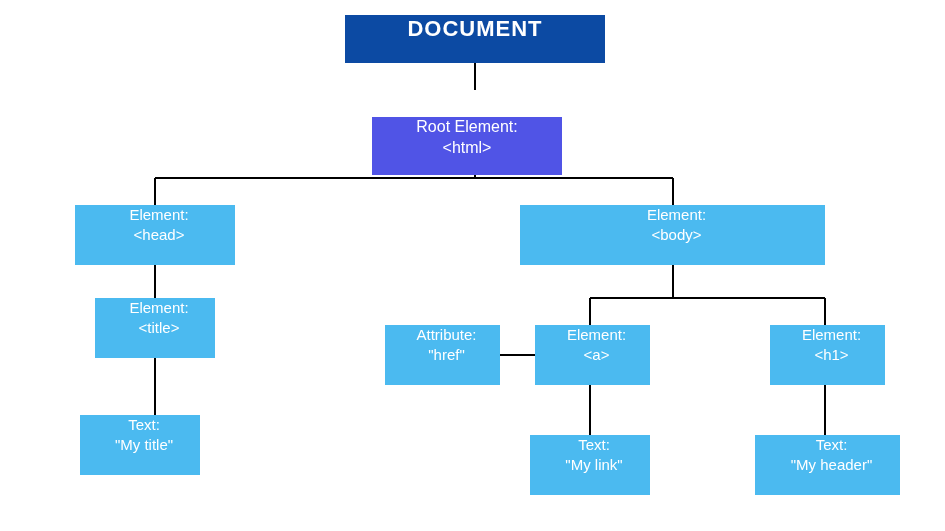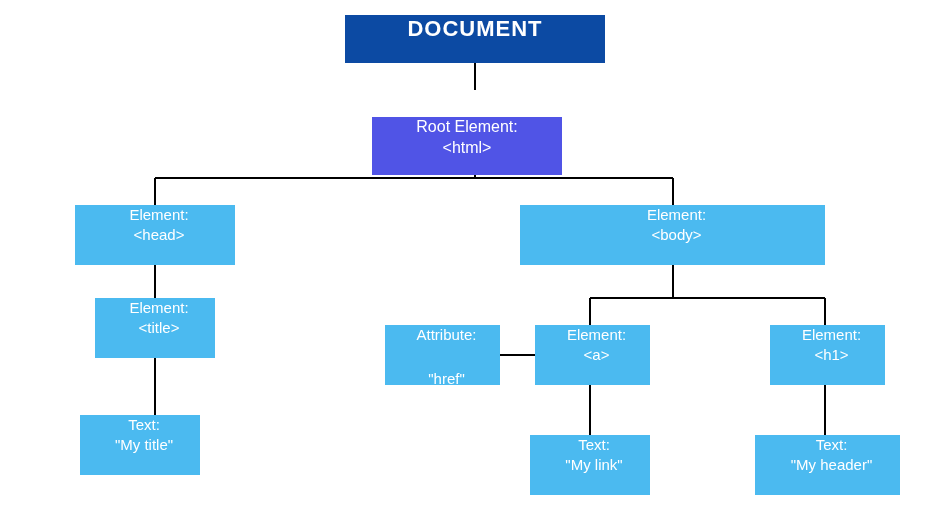--- a/index.html
+++ b/index.html
@@ -93,21 +93,21 @@
 <div class="node light-blue" style="left:520px; top:205px; width:305px; height:60px;">
   <span class="line1">Element:</span>
   <span class="line2">&lt;body&gt;</span>
 </div>
 
 <div class="node light-blue" style="left:95px; top:298px; width:120px; height:60px;">
   <span class="line1">Element:</span>
   <span class="line2">&lt;title&gt;</span>
 </div>
 
-<div class="node light-blue" style="left:385px; top:325px; width:115px; height:60px;gap:24px;">
+<div class="node light-blue" style="left:385px; top:325px; width:115px; height:60px;">
   <span class="line1">Attribute:</span>
   <span class="line2">"href"</span>
 </div>
 
 <div class="node light-blue" style="left:535px; top:325px; width:115px; height:60px;">
   <span class="line1">Element:</span>
   <span class="line2">&lt;a&gt;</span>
 </div>
 
 <div class="node light-blue" style="left:770px; top:325px; width:115px; height:60px;">

